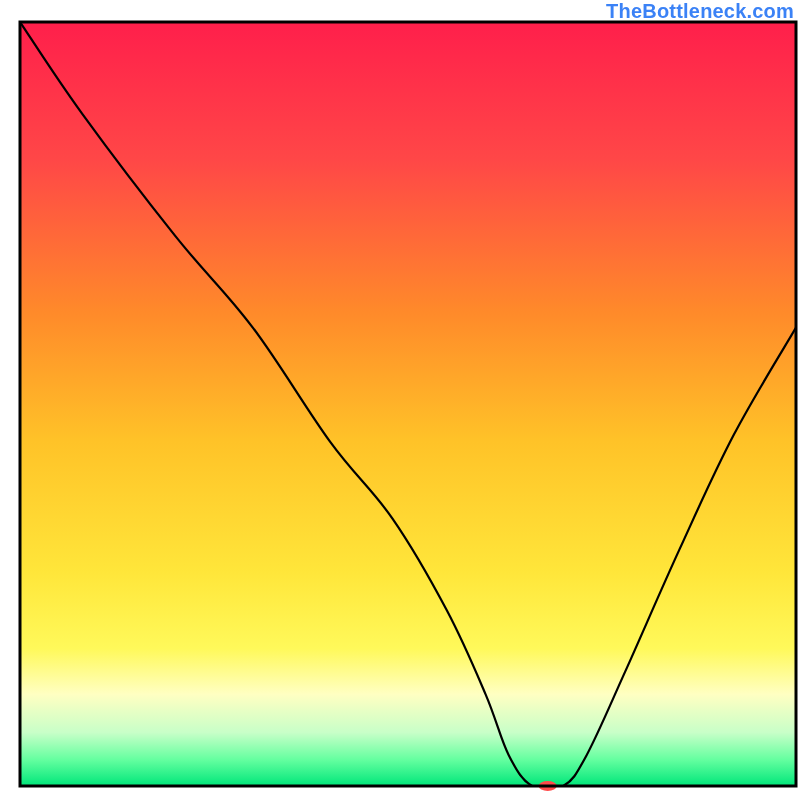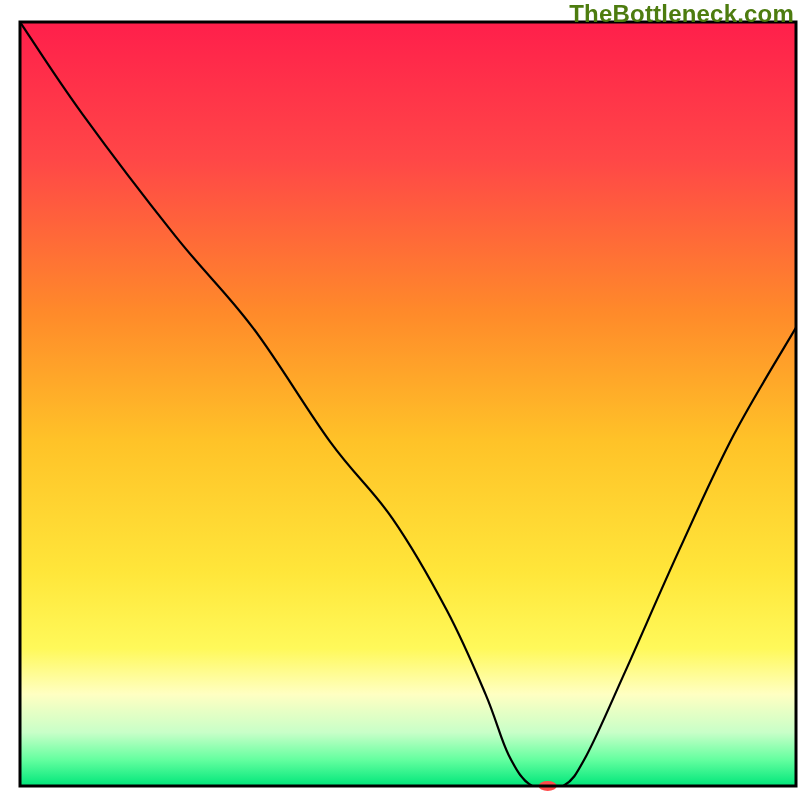--- a/index.html
+++ b/index.html
@@ -13,23 +13,23 @@
   .container {
     position: relative;
     width: 800px;
     height: 800px;
   }
   .watermark {
     position: absolute;
     top: 0;
     right: 6px;
     font-family: Arial, Helvetica, sans-serif;
-    font-size: 24px;
+    font-size: 20px;
     font-weight: 600;
-    color: #4d7c0f;
+    color: #3b82f6;
     letter-spacing: 0.2px;
     z-index: 5;
     user-select: none;
   }
   svg {
     display: block;
   }
 </style>
 </head>
 <body>

